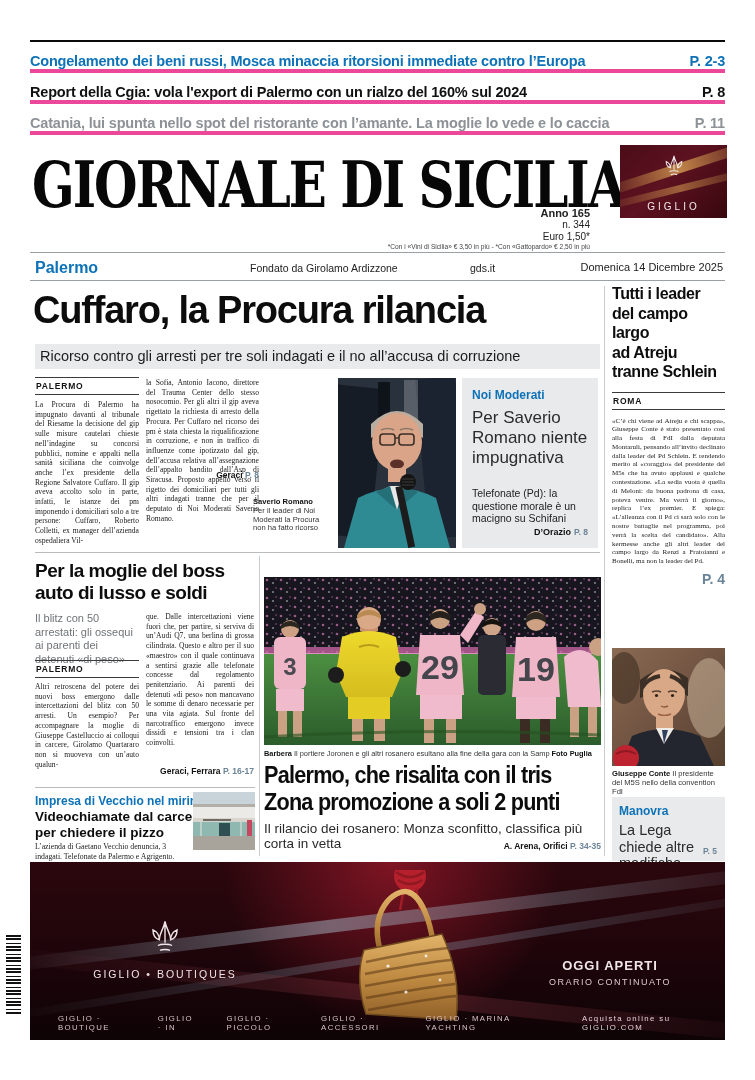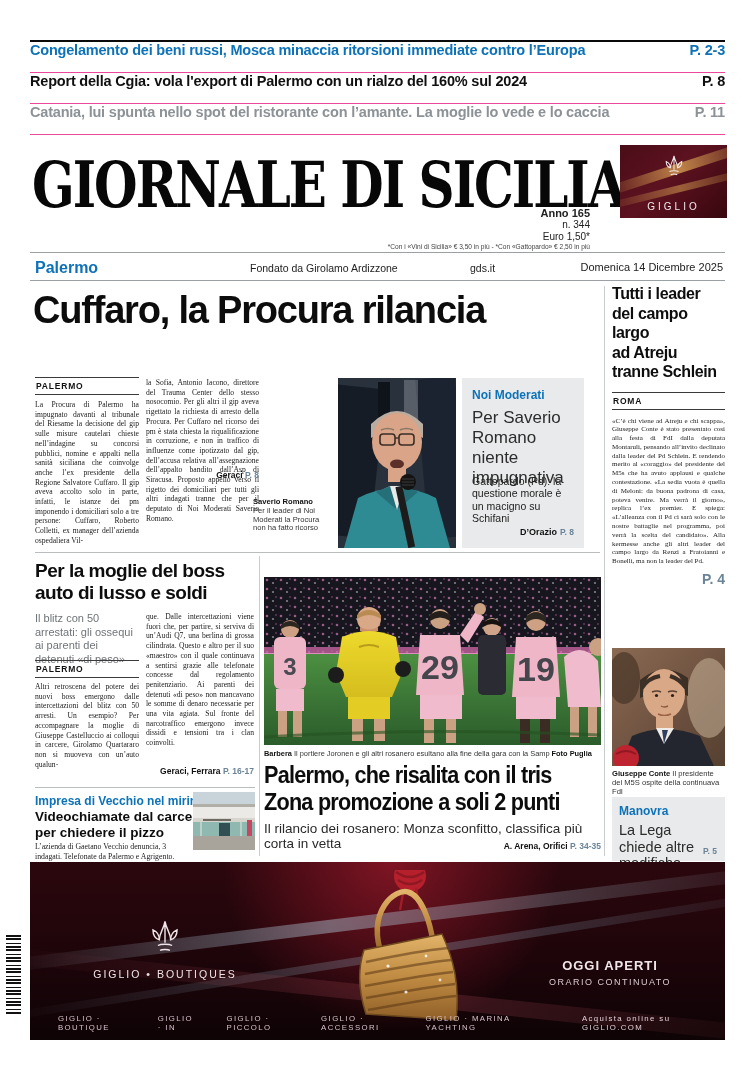--- a/index.html
+++ b/index.html
@@ -2,21 +2,21 @@
 <html lang="it"><head>
 <meta charset="utf-8">
 <style>
   * { margin:0; padding:0; box-sizing:border-box; }
   html,body { background:#ffffff; }
   body { font-family:"Liberation Sans", sans-serif; color:#111; }
   .page { position:relative; width:755px; height:1080px; background:#fff; overflow:hidden; }
 
   
   .topbar { position:absolute; left:30px; top:40px; width:695px; border-top:2px solid #0a0a0a; }
-  .topbar-row { display:flex; justify-content:space-between; align-items:flex-start; height:31px; border-bottom:1px solid #ec4899; font-weight:700; font-size:14.5px; letter-spacing:-0.2px; }
+  .topbar-row { display:flex; justify-content:space-between; align-items:flex-end; height:31px; border-bottom:4px solid #ec4899; font-weight:700; font-size:14.5px; letter-spacing:-0.2px; }
   .topbar-row .pg { font-weight:700; }
   .row-blue, .row-blue .pg { color:#0d72b8; }
   .row-black, .row-black .pg { color:#101010; }
   .row-gray, .row-gray .pg { color:#8d9297; }
 
   
   .masthead-title { position:absolute; left:32px; top:147px; font-family:"DejaVu Serif", serif; font-weight:700; font-size:50px; letter-spacing:-2px; color:#070707; transform:scaleY(1.28); transform-origin:top left; white-space:nowrap; }
   .mast-ad { position:absolute; left:620px; top:145px; width:107px; height:73px; background:linear-gradient(135deg,#4a0d17 0%, #5d1220 45%, #38070e 100%); overflow:hidden; }
   .mast-ad .streak { position:absolute; left:-20px; top:18px; width:160px; height:10px; background:linear-gradient(90deg, rgba(222,168,84,0), rgba(222,168,84,.75), rgba(222,168,84,0)); transform:rotate(-18deg); }
   .mast-ad .streak2 { top:40px; height:7px; opacity:.7; transform:rotate(-14deg); }
@@ -49,21 +49,21 @@
   
   .lead-headline { position:absolute; left:33px; top:289px; font-size:38px; font-weight:700; letter-spacing:-1.2px; color:#0c0c0c; }
   .lead-deck { position:absolute; left:35px; top:344px; width:565px; height:25px; line-height:25px; padding-left:5px; font-size:14.5px; color:#1c1c1c; }
   .lead-kicker { position:absolute; left:35px; top:377px; width:104px; }
   .lead-col1 { position:absolute; left:35px; top:400px; width:104px; height:152px; font-size:7.6px; line-height:9.7px; }
   .lead-col2 { position:absolute; left:146px; top:378px; width:113px; height:158px; font-size:7.6px; line-height:9.7px; }
   .lead-byline { position:absolute; left:146px; top:470px; width:113px; }
   .lead-caption { position:absolute; left:253px; top:498px; width:70px; font-size:7.6px; line-height:8.8px; color:#333; }
   .lead-caption .nm { font-weight:700; color:#111; display:block; }
   .lead-photo { position:absolute; left:338px; top:378px; width:118px; height:170px; }
-  .lead-box { position:absolute; left:462px; top:378px; width:122px; height:170px; padding:10px 10px; }
+  .lead-box { position:absolute; left:462px; top:378px; width:136px; height:170px; padding:10px 10px; }
   .lead-box .bk { font-size:12px; }
   .lead-box .bt { font-size:17px; line-height:20px; color:#2c2c2c; margin-top:6px; font-weight:400; }
   .lead-box .bn { position:absolute; left:10px; right:10px; bottom:10px; font-size:10.5px; line-height:12.5px; color:#222; }
   .lead-box .bn .r { display:block; text-align:right; }
   .lead-box .bn .nb { font-weight:700; font-size:9px; color:#111; }
 
   
   .side { position:absolute; left:612px; top:284px; width:113px; }
   .side-headline { font-size:16px; line-height:19.5px; font-weight:700; letter-spacing:-0.4px; color:#0d0d0d; }
   .side-deck { margin-top:9px; font-size:11px; line-height:13.5px; color:#2a2a2a; }
@@ -167,20 +167,21 @@
     <span class="site">gds.it</span>
     <span class="date">Domenica 14 Dicembre 2025</span>
   </div>
 
   <div class="vrule" style="left:604px; top:286px; height:570px;"></div>
   <div class="vrule" style="left:259px; top:556px; height:300px;"></div>
   <div class="hrule" style="left:35px; top:552px; width:565px;"></div>
   <div class="hrule" style="left:35px; top:787px; width:220px;"></div>
 
   <div class="lead-headline">Cuffaro, la Procura rilancia</div>
+  <div class="lead-deck graybox">Ricorso contro gli arresti per tre soli indagati e il no all’accusa di corruzione</div>
   <div class="lead-kicker kicker">PALERMO</div>
   <div class="lead-col1 serifbody">La Procura di Palermo ha impugnato davanti al tribunale del Riesame la decisione del gip sulle misure cautelari chieste nell’indagine su concorsi pubblici, nomine e appalti nella sanità siciliana che coinvolge anche l’ex presidente della Regione Salvatore Cuffaro. Il gip aveva accolto solo in parte, infatti, le istanze dei pm imponendo i domiciliari solo a tre persone: Cuffaro, Roberto Colletti, ex manager dell’azienda ospedaliera Vil-</div>
   <div class="lead-col2 serifbody">la Sofia, Antonio Iacono, direttore del Trauma Center dello stesso nosocomio. Per gli altri il gip aveva rigettato la richiesta di arresto della Procura. Per Cuffaro nel ricorso dei pm è stata chiesta la riqualificazione in corruzione, e non in traffico di influenze come ipotizzato dal gip, dell’accusa relativa all’assegnazione dell’appalto bandito dall’Asp di Siracusa. Proposto appello verso il rigetto dei domiciliari per tutti gli altri indagati tranne che per il deputato di Noi Moderati Saverio Romano.</div>
   <div class="lead-byline bylrow">
     <span class="name">Geraci</span>
     <span class="pageref">P. 8</span>
   </div>
   <div class="lead-caption">
     <span class="nm">Saverio Romano</span>
     <span>Per il leader di Noi Moderati la Procura non ha fatto ricorso</span>
@@ -207,21 +208,21 @@
       <rect x="64" y="108" width="7" height="62" fill="#1c1c1c" transform="rotate(-12 67 140)"></rect>
       <circle cx="70" cy="104" r="8" fill="#141414"></circle>
       <path d="M64 101 H76 M64 104 H76 M64 107 H76" stroke="#3a3a3a" stroke-width="1"></path>
     </svg>
   </div>
 
   <div class="lead-box graybox">
     <div class="bk bluek">Noi Moderati</div>
     <div class="bt">Per Saverio Romano niente impugnativa</div>
     <div class="bn">
-      <span>Gattopardo (Pd): la questione morale è un macigno su Schifani</span>
+      <span>Telefonate (Pd): la questione morale è un macigno su Schifani</span>
       <span class="r">
         <span class="nb">D’Orazio</span>
         <span class="pageref" style="font-size:8.5px">P. 8</span>
       </span>
     </div>
   </div>
 
   <div class="side">
     <div class="side-headline preline">Tutti i leader
 del campo largo
@@ -255,21 +256,21 @@
       <rect x="44" y="68" width="17" height="12" fill="#d9a886"></rect>
       <path d="M8 118 L20 88 Q52 74 88 88 L102 118 Z" fill="#23262e"></path>
       <path d="M44 80 L52 96 L62 80 Z" fill="#f0ede8"></path>
       <path d="M50 82 L52 96 L56 82 Z" fill="#31405e"></path>
       <circle cx="14" cy="110" r="13" fill="#bd2430"></circle>
       <path d="M4 106 Q14 100 24 106" stroke="#8f1822" stroke-width="2" fill="none"></path>
     </svg>
   </div>
   <div class="side-caption">
     <span class="nm">Giuseppe Conte</span>
-    <span>Il presidente del M5S ospite della continuava FdI</span>
+    <span>Il presidente del M5S nello della convention FdI</span>
   </div>
 
   <div class="side-box graybox">
     <div class="bk bluek">Manovra</div>
     <div class="bt">La Lega chiede altre modifiche</div>
     <div class="pg pageref">P. 5</div>
   </div>
 
   <div class="boss-headline preline">Per la moglie del boss
 auto di lusso e soldi</div>

